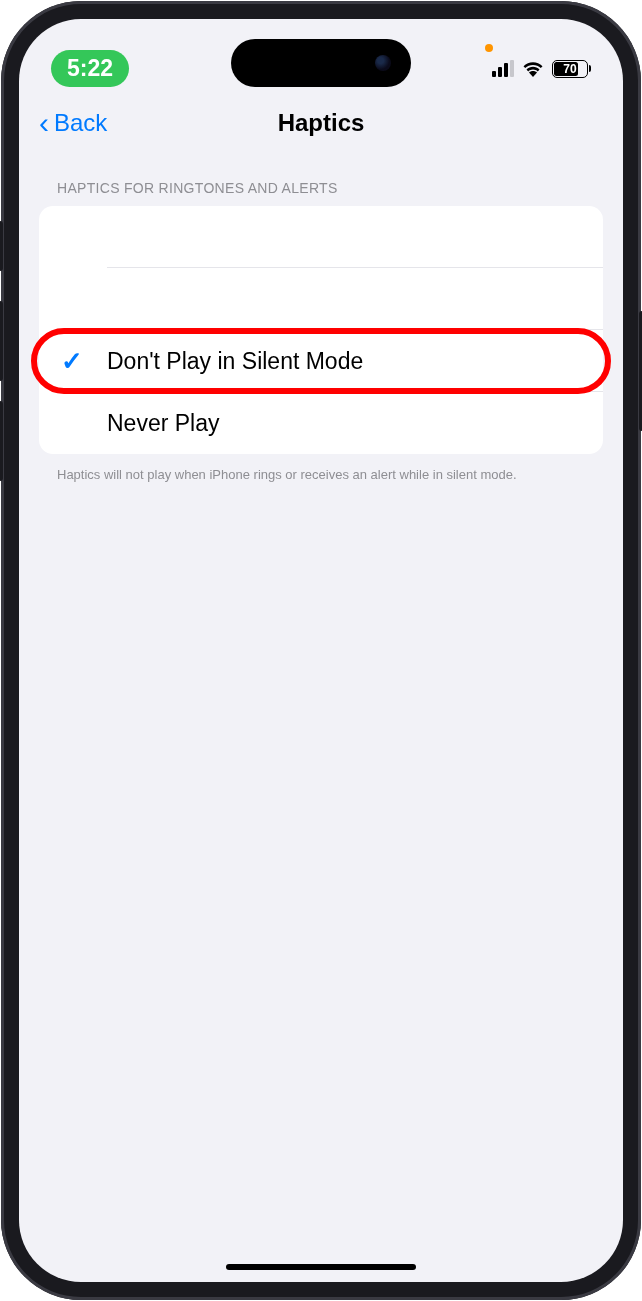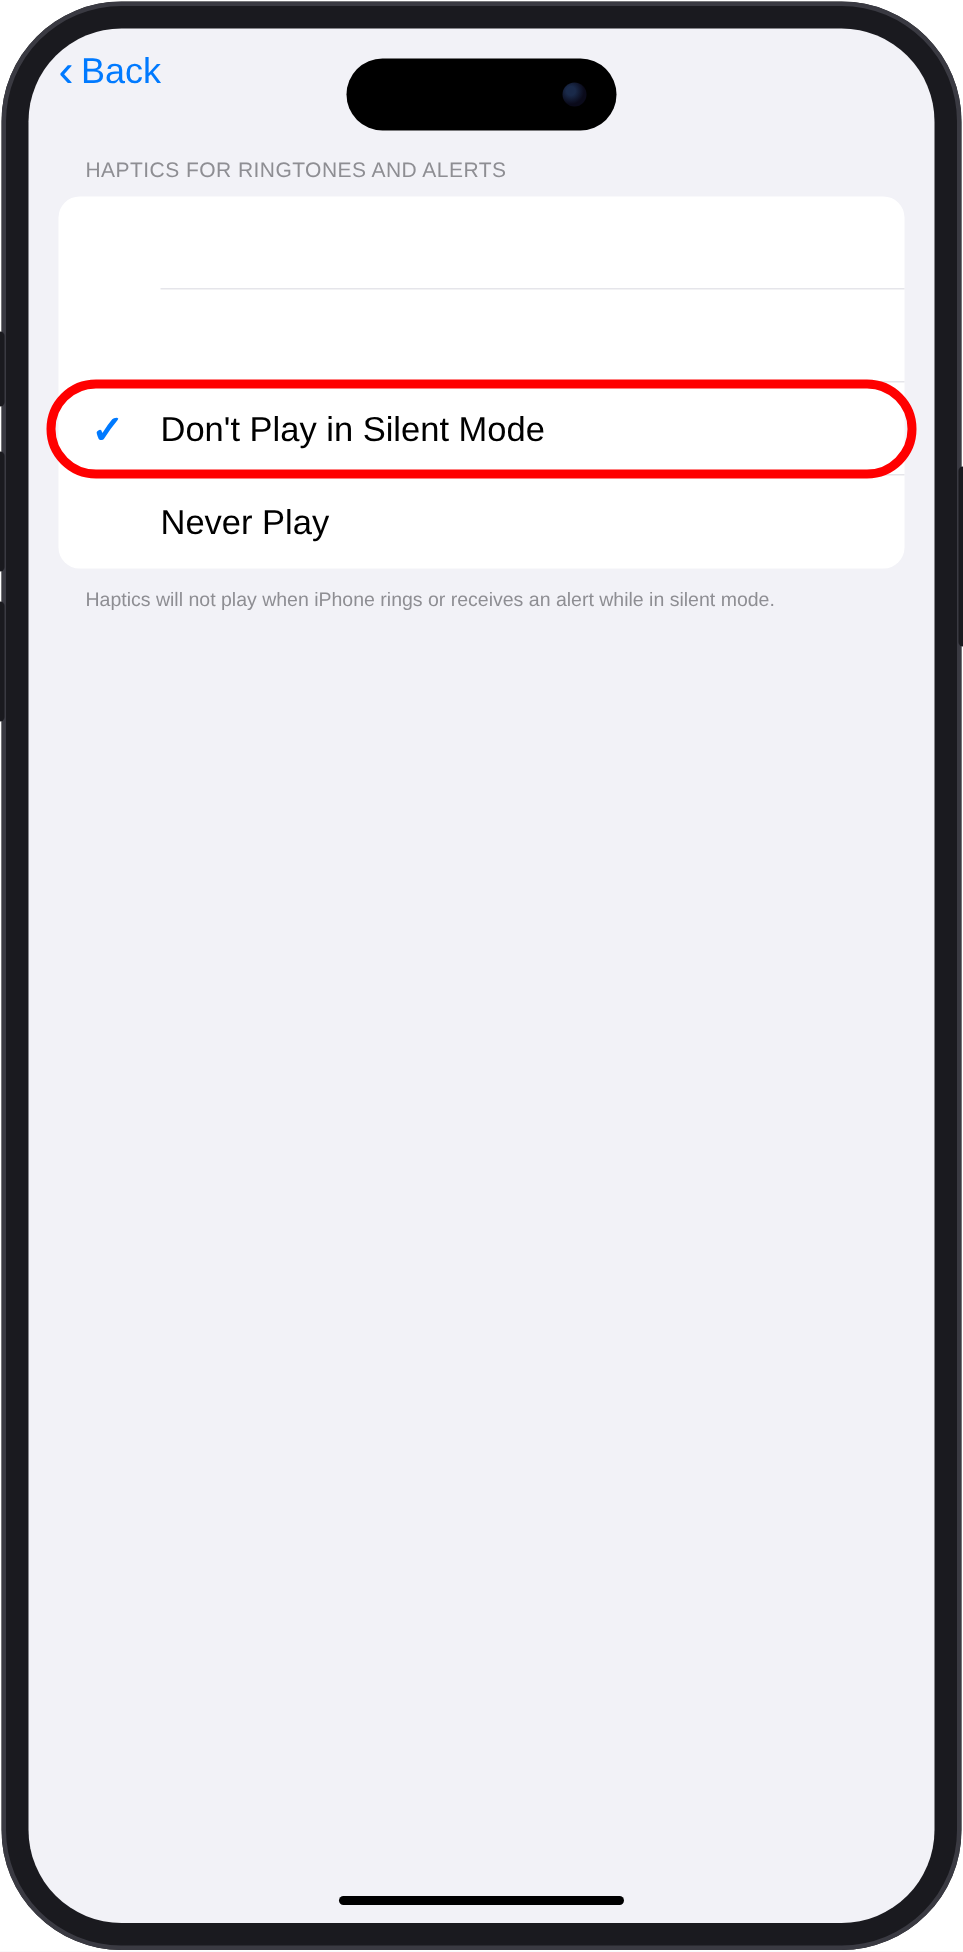--- a/index.html
+++ b/index.html
@@ -282,26 +282,51 @@
   </div>
   <div class="phone-buttons-right">
     <div class="phone-button-r"></div>
   </div>
 
   <div class="screen">
     <div class="dynamic-island">
       <div class="camera-dot"></div>
     </div>
 
+    <div class="status-bar">
+      <div class="time-pill">5:22</div>
+      <div class="status-right">
+        <div class="orange-dot"></div>
+        <div class="signal-bars">
+          <span></span>
+            <span></span>
+            <span></span>
+            <span></span>
+        </div>
+        <svg class="wifi-icon" viewBox="0 0 22 16" fill="#000">
+          <path d="M11 16 L7 11.5 C8.1 10.5 9.5 10 11 10 C12.5 10 13.9 10.5 15 11.5 Z"></path>
+          <path d="M4.5 8.5 C6.3 6.8 8.6 5.8 11 5.8 C13.4 5.8 15.7 6.8 17.5 8.5 L15.8 10.4 C14.5 9.2 12.8 8.5 11 8.5 C9.2 8.5 7.5 9.2 6.2 10.4 Z"></path>
+          <path d="M1.5 5.2 C4.1 2.7 7.5 1.3 11 1.3 C14.5 1.3 17.9 2.7 20.5 5.2 L18.8 7.1 C16.7 5.1 13.9 3.9 11 3.9 C8.1 3.9 5.3 5.1 3.2 7.1 Z"></path>
+        </svg>
+        <div class="battery-container">
+          <div class="battery">
+            <div class="battery-fill"></div>
+            <span class="battery-text">70</span>
+          </div>
+          <div class="battery-tip"></div>
+        </div>
+      </div>
+    </div>
 
     <div class="nav-bar">
       <div class="back-button">
         <span class="back-chevron">‹</span>
         <span>Back</span>
       </div>
+      <div class="nav-title">Haptics</div>
     </div>
 
     <div class="content">
       <div class="section-header">HAPTICS FOR RINGTONES AND ALERTS</div>
 
       <div class="list-group">
         <div class="list-item">
           <div class="check-container"></div>
           <div class="separator"></div>
         </div>

